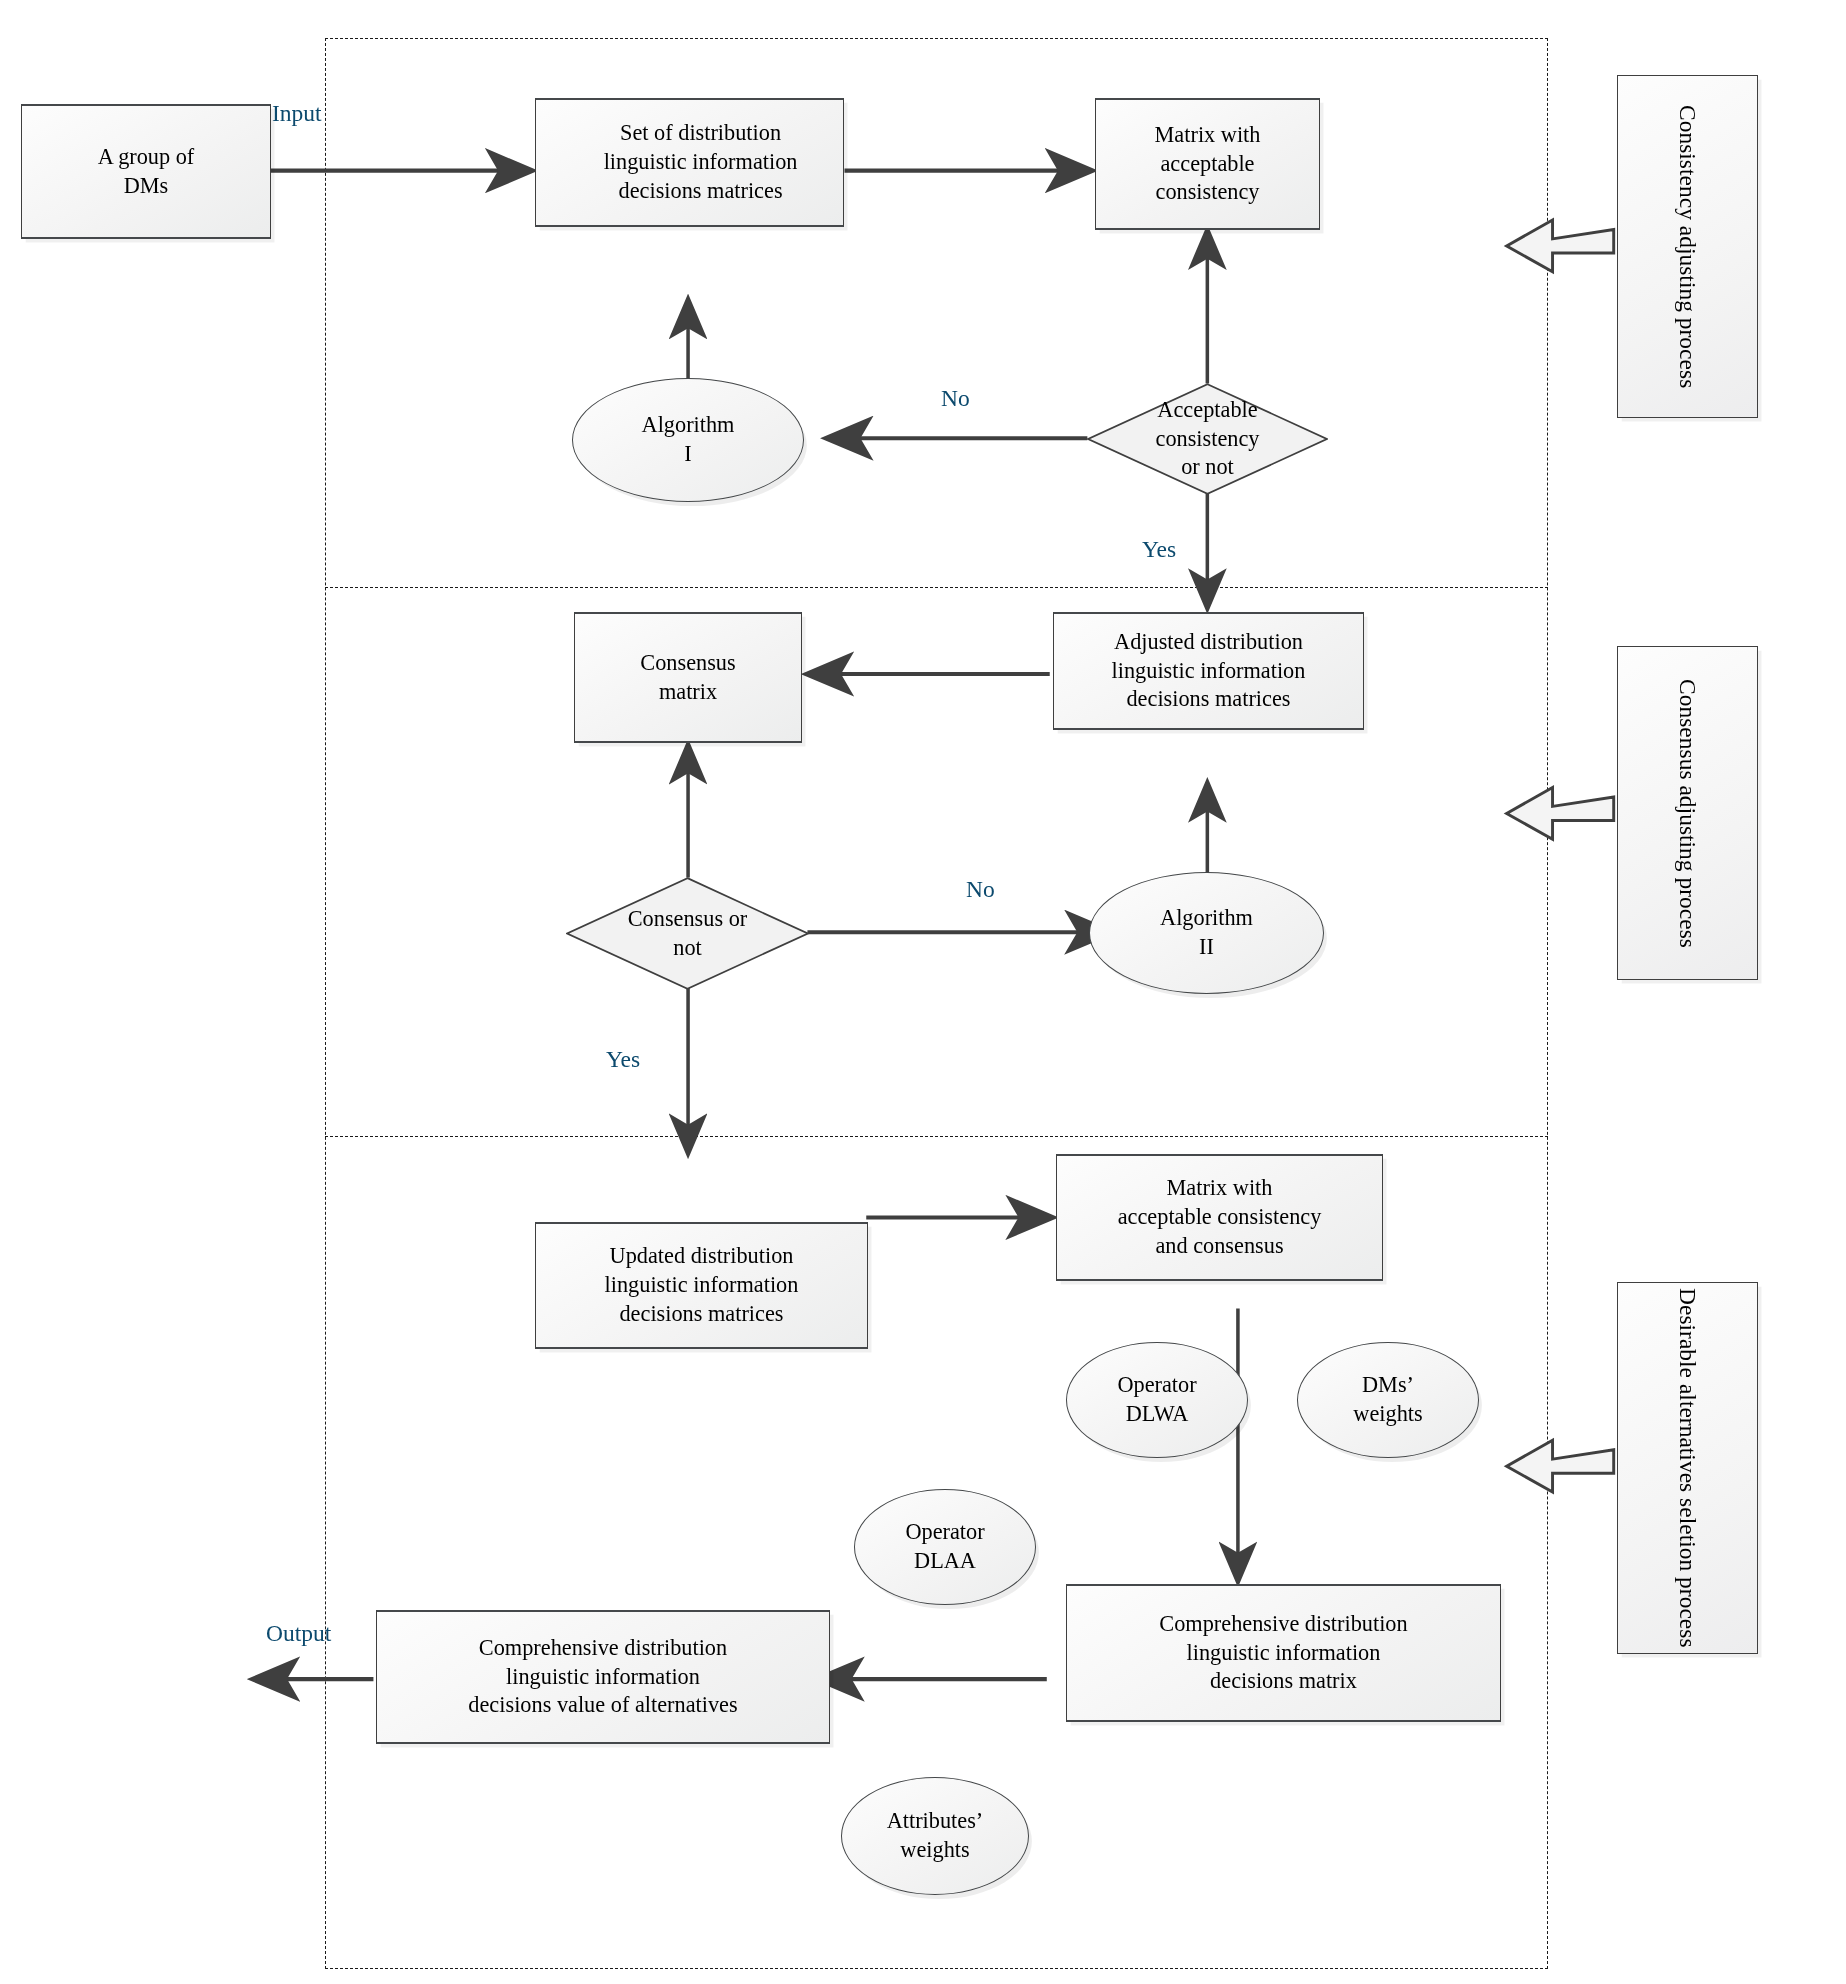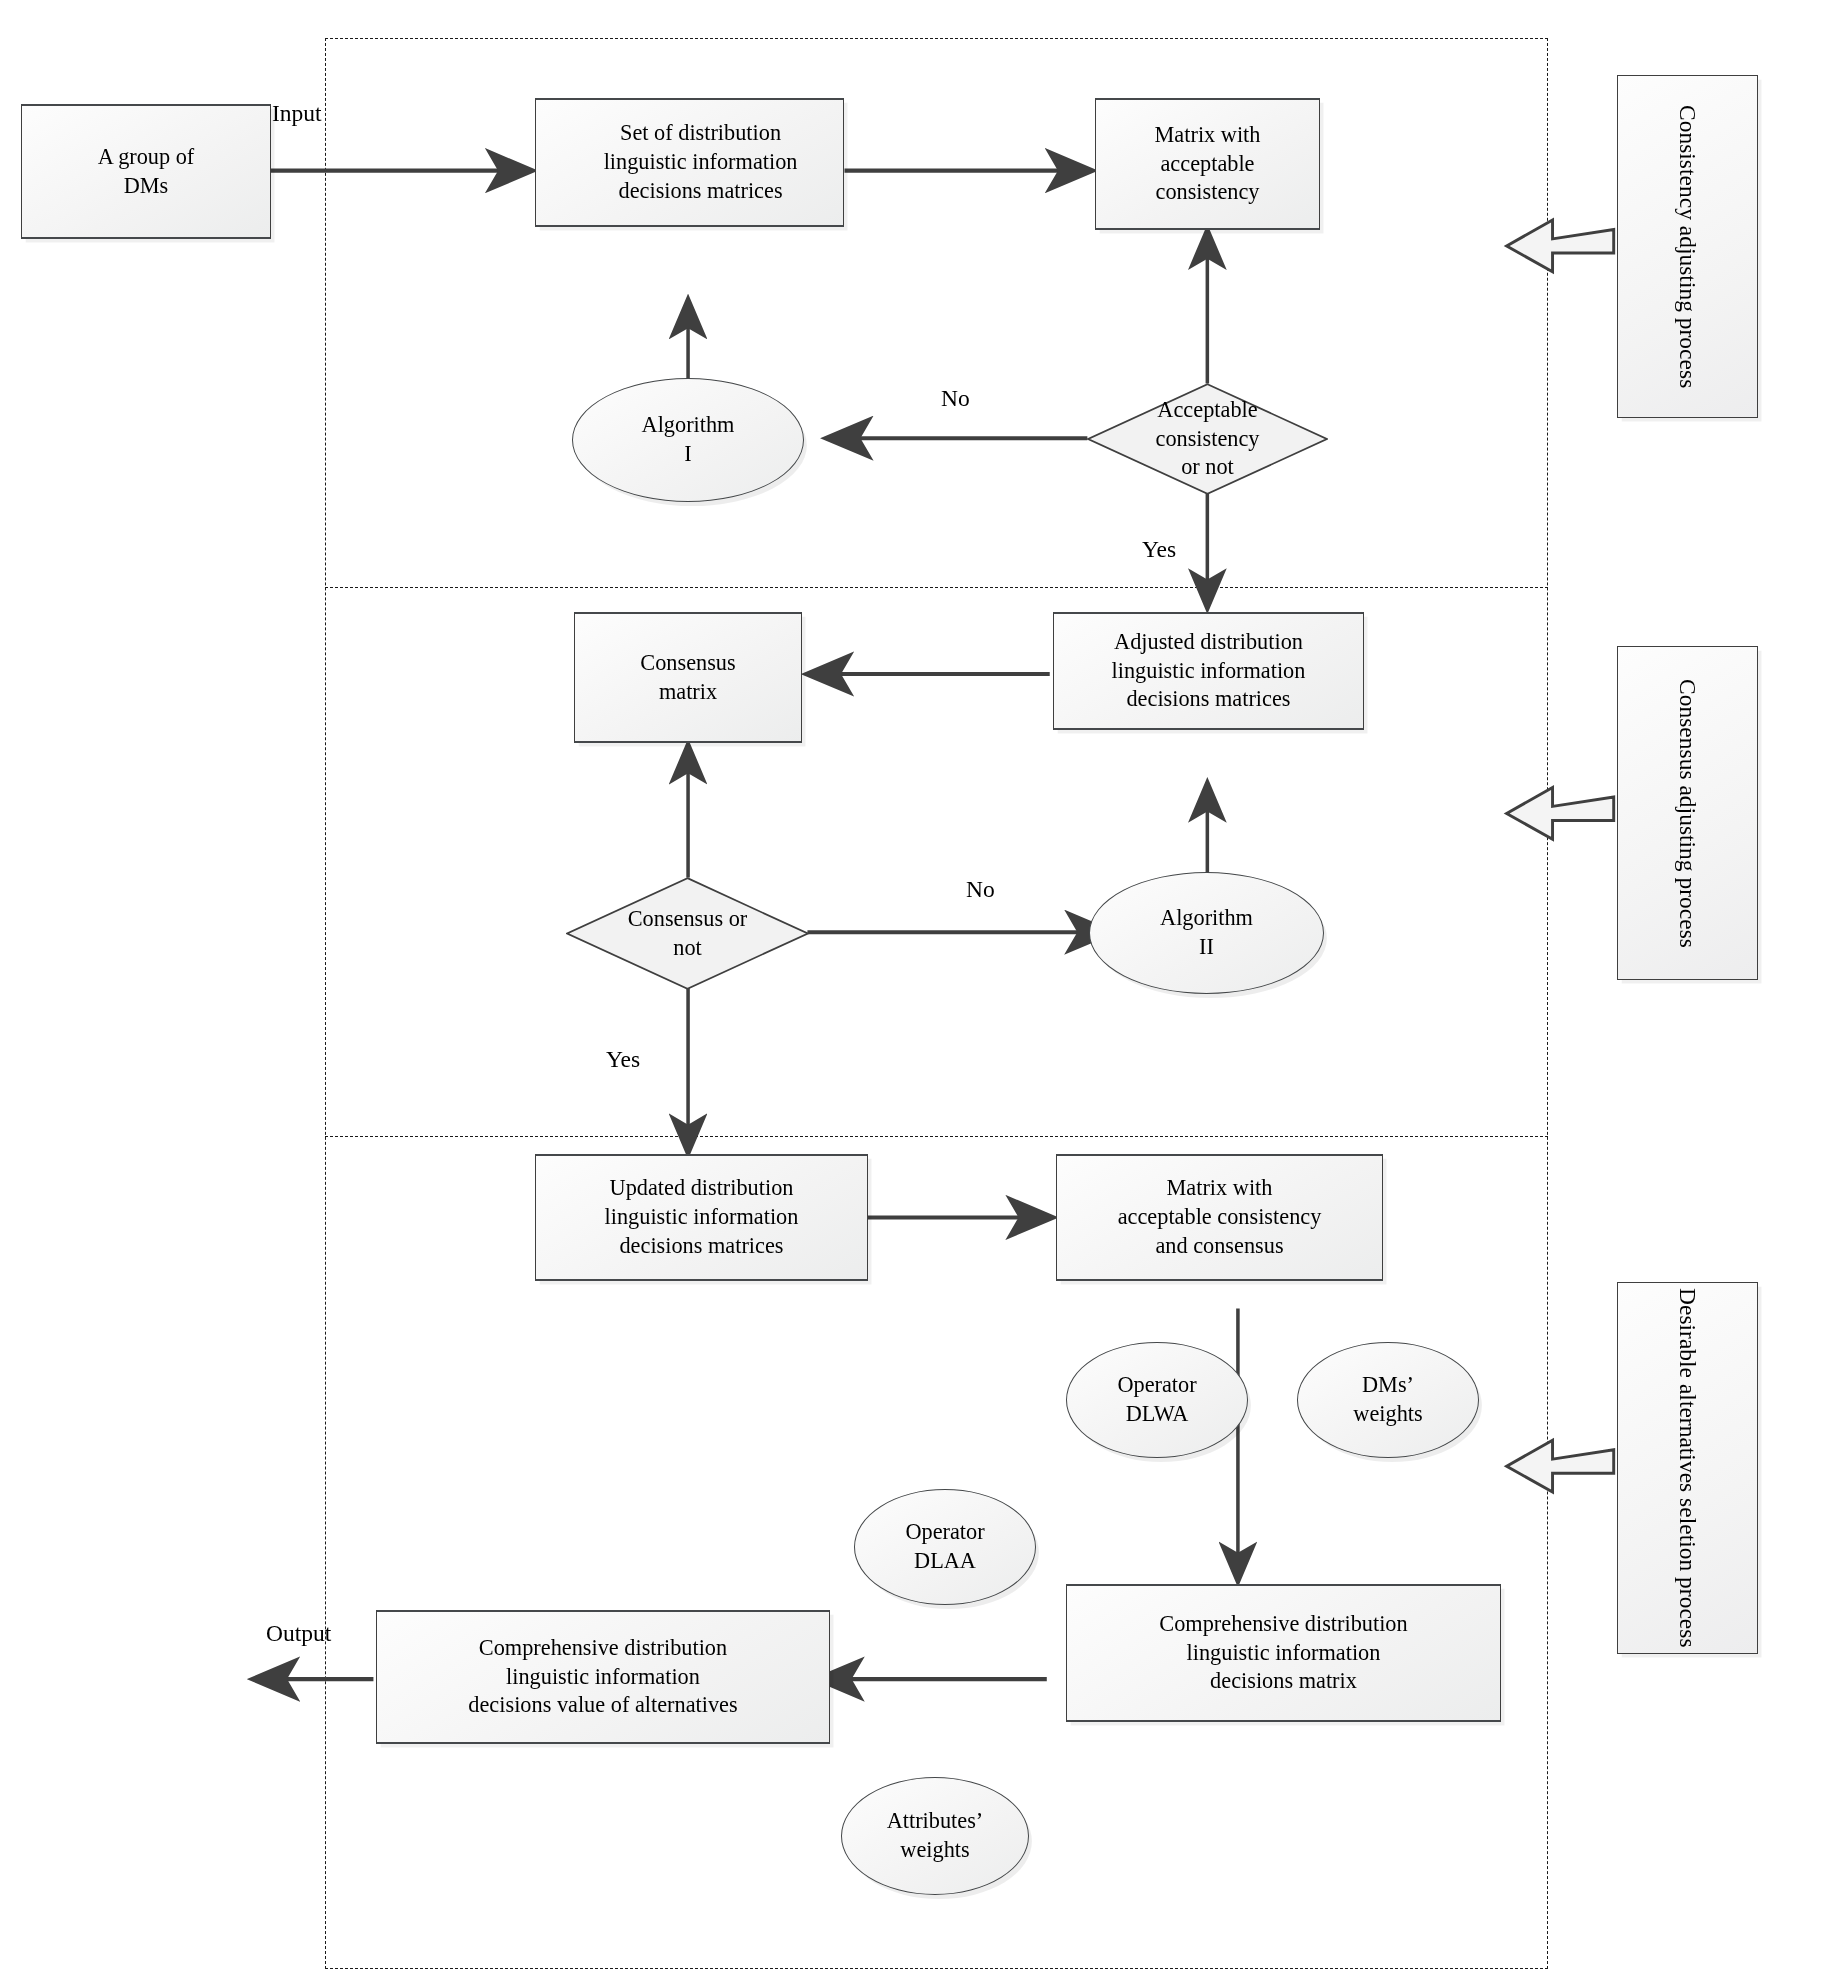--- a/index.html
+++ b/index.html
@@ -52,21 +52,21 @@
     position:absolute;left:0;top:0;width:100%;height:100%;
     display:flex;align-items:center;justify-content:center;
     text-align:center;font-size:22.3px;line-height:1.30;color:#000;
     pointer-events:none;
   }
 
   
   .elabel{
     position:absolute;
     font-size:23.5px;
-    color:#000000;
+    color:#0c4a6e;
     white-space:nowrap;
   }
 
   
   .side-box{
     position:absolute;
     box-sizing:border-box;
     border:1.2px solid #3f3f3f;
     background:linear-gradient(150deg,#fdfdfd 0%,#f4f4f4 60%,#ededee 100%);
     box-shadow:4.1px 4.1px 0 -0.6px rgba(0,0,0,.06);
@@ -184,21 +184,21 @@
 not</div>
   </div>
 
   <span class="elabel" style="left:966px;top:876px;">No</span>
 
   <div class="node oval" style="left:1089px;top:872px;width:235px;height:122px;white-space:pre-line;">Algorithm
 II</div>
 
   <span class="elabel" style="left:606px;top:1046px;">Yes</span>
 
-  <div class="node rect" style="left:535px;top:1154px;width:333px;height:127px;white-space:pre-line;">Updated distribution
+  <div class="node rect" style="left:535px;top:1222px;width:333px;height:127px;white-space:pre-line;">Updated distribution
 linguistic information
 decisions matrices</div>
 
   <div class="node rect" style="left:1056px;top:1154px;width:327px;height:127px;white-space:pre-line;">Matrix with
 acceptable consistency
 and consensus</div>
 
   <div class="node oval" style="left:1066px;top:1342px;width:182px;height:116px;white-space:pre-line;">Operator
 DLWA</div>
 

